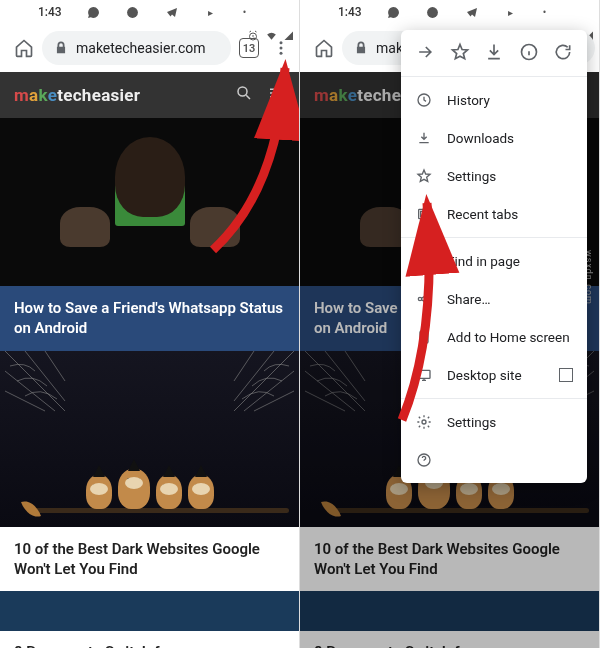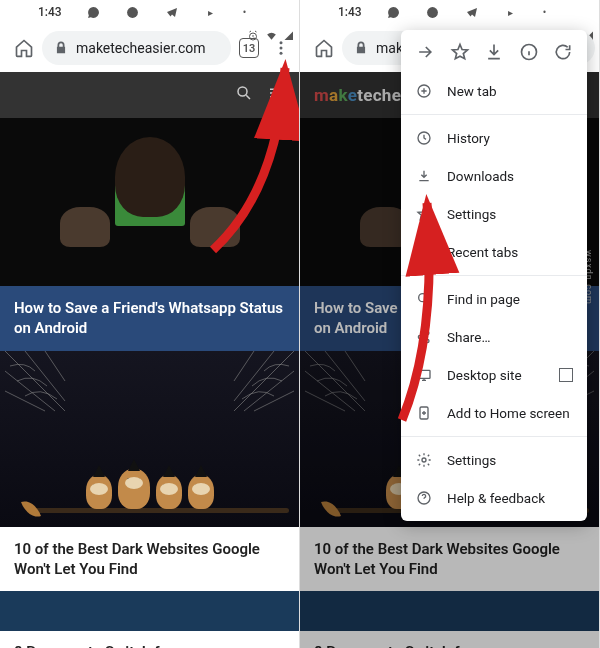--- a/index.html
+++ b/index.html
@@ -260,20 +260,23 @@
         <svg viewBox="0 0 24 24" width="18" height="18" fill="#5f6368">
           <circle cx="12" cy="5" r="2"></circle>
           <circle cx="12" cy="12" r="2"></circle>
           <circle cx="12" cy="19" r="2"></circle>
         </svg>
       </div>
   </div>
 
   <div class="site">
     <div class="site-header">
+      <span class="logo">
+        <span class="c1">m</span><span class="c2">a</span><span class="c3">k</span><span class="c4">e</span><span class="white">techeasier</span>
+      </span>
       <div class="site-actions">
         <span><svg viewBox="0 0 24 24" width="18" height="18" fill="none" stroke="#ccc" stroke-width="2">
               <circle cx="10" cy="10" r="6"></circle>
               <path d="M20 20l-5-5"></path>
             </svg></span>
         <span><svg viewBox="0 0 24 24" width="18" height="18" stroke="#ccc" stroke-width="2">
               <path d="M4 7h16M4 12h16M4 17h16"></path>
             </svg></span>
       </div>
     </div>
@@ -495,29 +498,20 @@
             <circle cx="12" cy="12" r="9"></circle>
             <path d="M12 8h.01M12 11v5"></path>
           </svg>
         </span>
       <span class="mi">
           <svg viewBox="0 0 24 24" width="20" height="20" fill="none" stroke="#5f6368" stroke-width="2">
             <path d="M20 12a8 8 0 1 1-2.34-5.66M20 4v5h-5"></path>
           </svg>
         </span>
     </div>
-    <div class="menu-item">
-      <span class="mi">
-          <svg viewBox="0 0 24 24" width="16" height="16" fill="none" stroke="#5f6368" stroke-width="2">
-            <circle cx="12" cy="12" r="9"></circle>
-            <path d="M12 8v8M8 12h8"></path>
-          </svg>
-        </span>
-      <span>New tab</span>
-    </div>
     <div class="menu-sep"></div>
     <div class="menu-item">
       <span class="mi">
           <svg viewBox="0 0 24 24" width="16" height="16" fill="none" stroke="#5f6368" stroke-width="2">
             <circle cx="12" cy="12" r="9"></circle>
             <path d="M12 7v5l3 2"></path>
           </svg>
         </span>
       <span>History</span>
     </div>
@@ -563,54 +557,53 @@
             <circle cx="17" cy="6" r="2.5"></circle>
             <circle cx="17" cy="18" r="2.5"></circle>
             <path d="M8 11l7-4M8 13l7 4"></path>
           </svg>
         </span>
       <span>Share…</span>
     </div>
     <div class="menu-item">
       <span class="mi">
           <svg viewBox="0 0 24 24" width="16" height="16" fill="none" stroke="#5f6368" stroke-width="2">
+            <rect x="6" y="3" width="12" height="18" rx="2"></rect>
+            <path d="M12 9v6M9 12h6"></path>
+          </svg>
+        </span>
+      <span>Add to Home screen</span>
+    </div>
+    <div class="menu-item">
+      <span class="mi">
+          <svg viewBox="0 0 24 24" width="16" height="16" fill="none" stroke="#5f6368" stroke-width="2">
             <rect x="3" y="5" width="18" height="12" rx="1"></rect>
             <path d="M9 20h6M12 17v3"></path>
           </svg>
         </span>
       <span>Desktop site</span>
       <span class="menu-check"></span>
     </div>
-    <div class="menu-item">
-      <span class="mi">
-          <svg viewBox="0 0 24 24" width="16" height="16" fill="none" stroke="#5f6368" stroke-width="2">
-            <rect x="6" y="3" width="12" height="18" rx="2"></rect>
-            <path d="M12 9v6M9 12h6"></path>
-          </svg>
-        </span>
-      <span>Add to Home screen</span>
-    </div>
     <div class="menu-sep"></div>
     <div class="menu-item">
       <span class="mi">
           <svg viewBox="0 0 24 24" width="16" height="16" fill="none" stroke="#5f6368" stroke-width="2">
             <circle cx="12" cy="12" r="3"></circle>
             <path d="M12 2v3M12 19v3M4.2 4.2l2.1 2.1M17.7 17.7l2.1 2.1M2 12h3M19 12h3M4.2 19.8l2.1-2.1M17.7 6.3l2.1-2.1"></path>
           </svg>
         </span>
       <span>Settings</span>
     </div>
     <div class="menu-item">
       <span class="mi">
           <svg viewBox="0 0 24 24" width="16" height="16" fill="none" stroke="#5f6368" stroke-width="2">
             <circle cx="12" cy="12" r="9"></circle>
             <path d="M9.5 9a2.5 2.5 0 1 1 3.5 2.3c-.8.4-1 1-1 1.7M12 17h.01"></path>
           </svg>
         </span>
-      <span>Help &amp; feedback</span>
     </div>
   </div>
 
   <div class="arrow" style="top:195px;left:92px;">
     <svg width="70" height="230">
         <defs>
           <marker id="ah2" markerWidth="10" markerHeight="10" refX="8" refY="3" orient="auto">
             <path d="M0 0L9 3L0 6z" fill="#d62020"></path>
           </marker>
         </defs>

